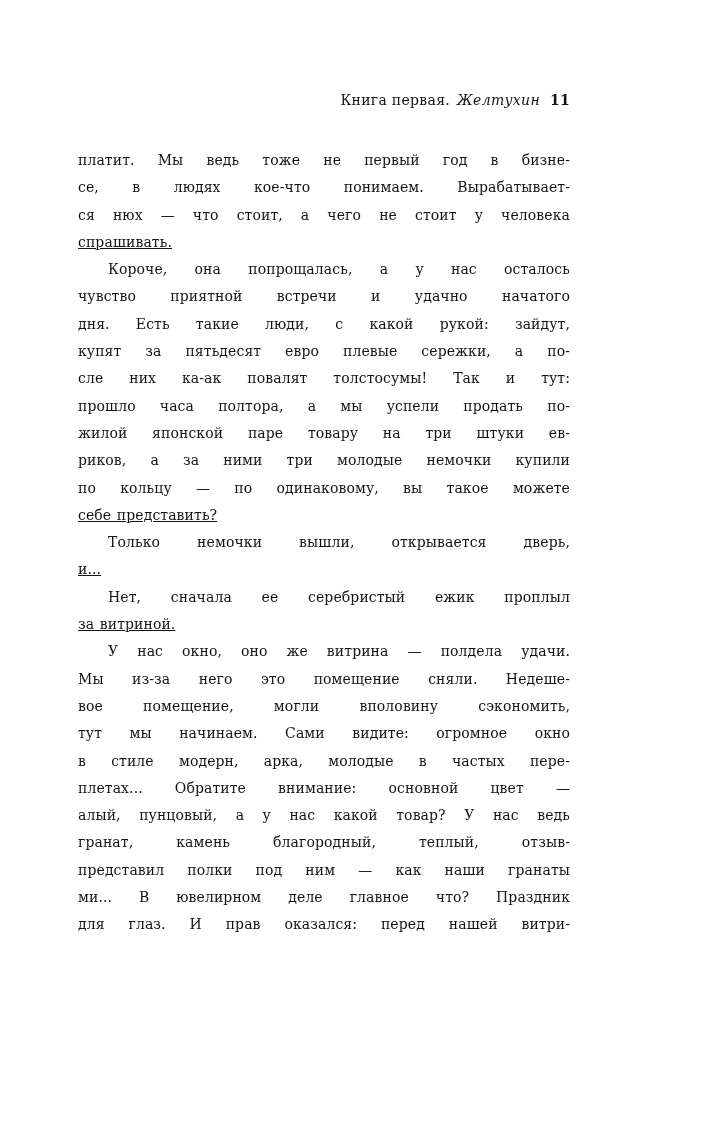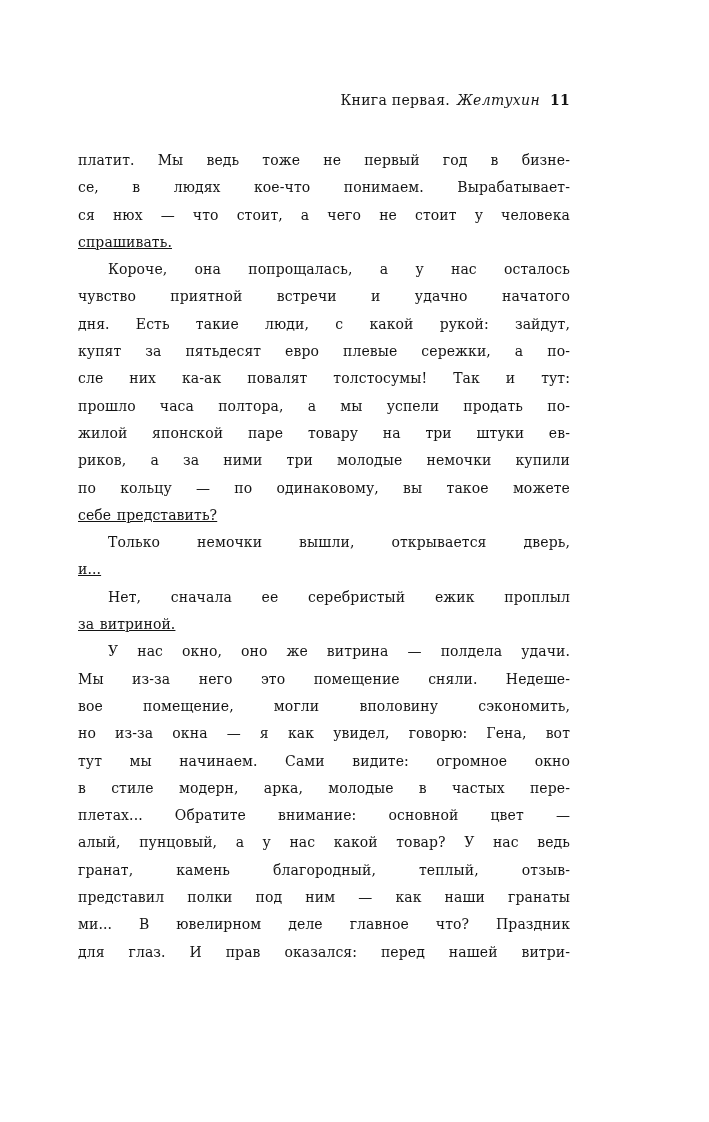--- a/index.html
+++ b/index.html
@@ -74,21 +74,20 @@
       <div class="line">риков, а за ними три молодые немочки купили</div>
       <div class="line">по кольцу — по одинаковому, вы такое можете</div>
       <div class="line para-end">себе представить?</div>
       <div class="line indent">Только немочки вышли, открывается дверь,</div>
       <div class="line para-end">и...</div>
       <div class="line indent">Нет, сначала ее серебристый ежик проплыл</div>
       <div class="line para-end">за витриной.</div>
       <div class="line indent">У нас окно, оно же витрина — полдела удачи.</div>
       <div class="line">Мы из-за него это помещение сняли. Недеше-</div>
       <div class="line">вое помещение, могли вполовину сэкономить,</div>
-      <div class="line">но из-за окна — я как увидел, говорю: Гена, вот</div>
       <div class="line">тут мы начинаем. Сами видите: огромное окно</div>
       <div class="line">в стиле модерн, арка, молодые в частых пере-</div>
       <div class="line">плетах... Обратите внимание: основной цвет —</div>
       <div class="line">алый, пунцовый, а у нас какой товар? У нас ведь</div>
       <div class="line">гранат, камень благородный, теплый, отзыв-</div>
       <div class="line">представил полки под ним — как наши гранаты</div>
       <div class="line">ми... В ювелирном деле главное что? Праздник</div>
       <div class="line">для глаз. И прав оказался: перед нашей витри-</div>
     </div>
 </div>

